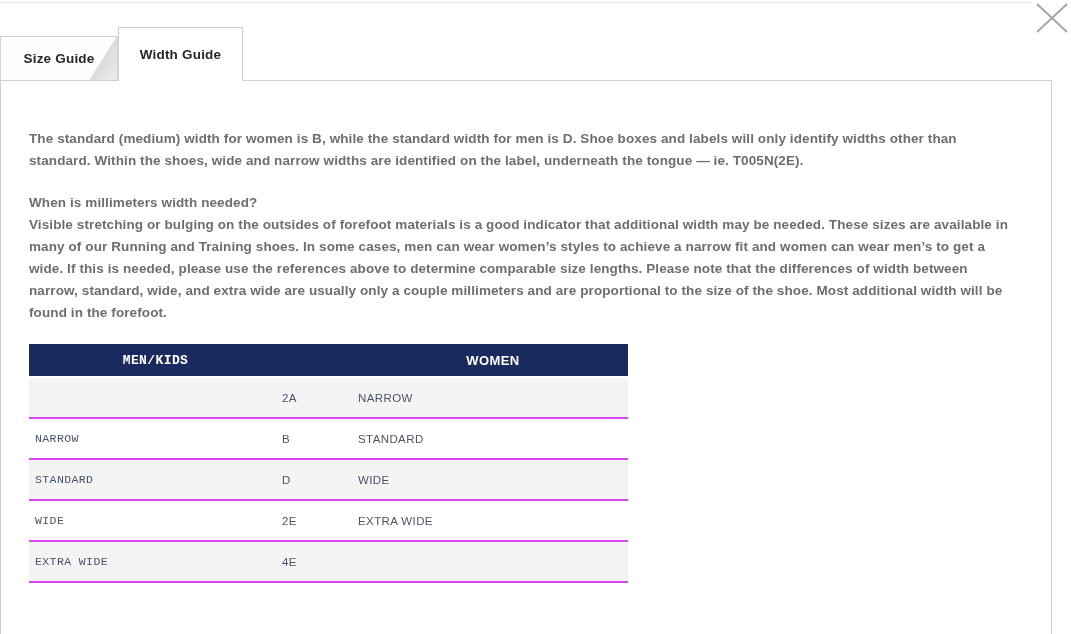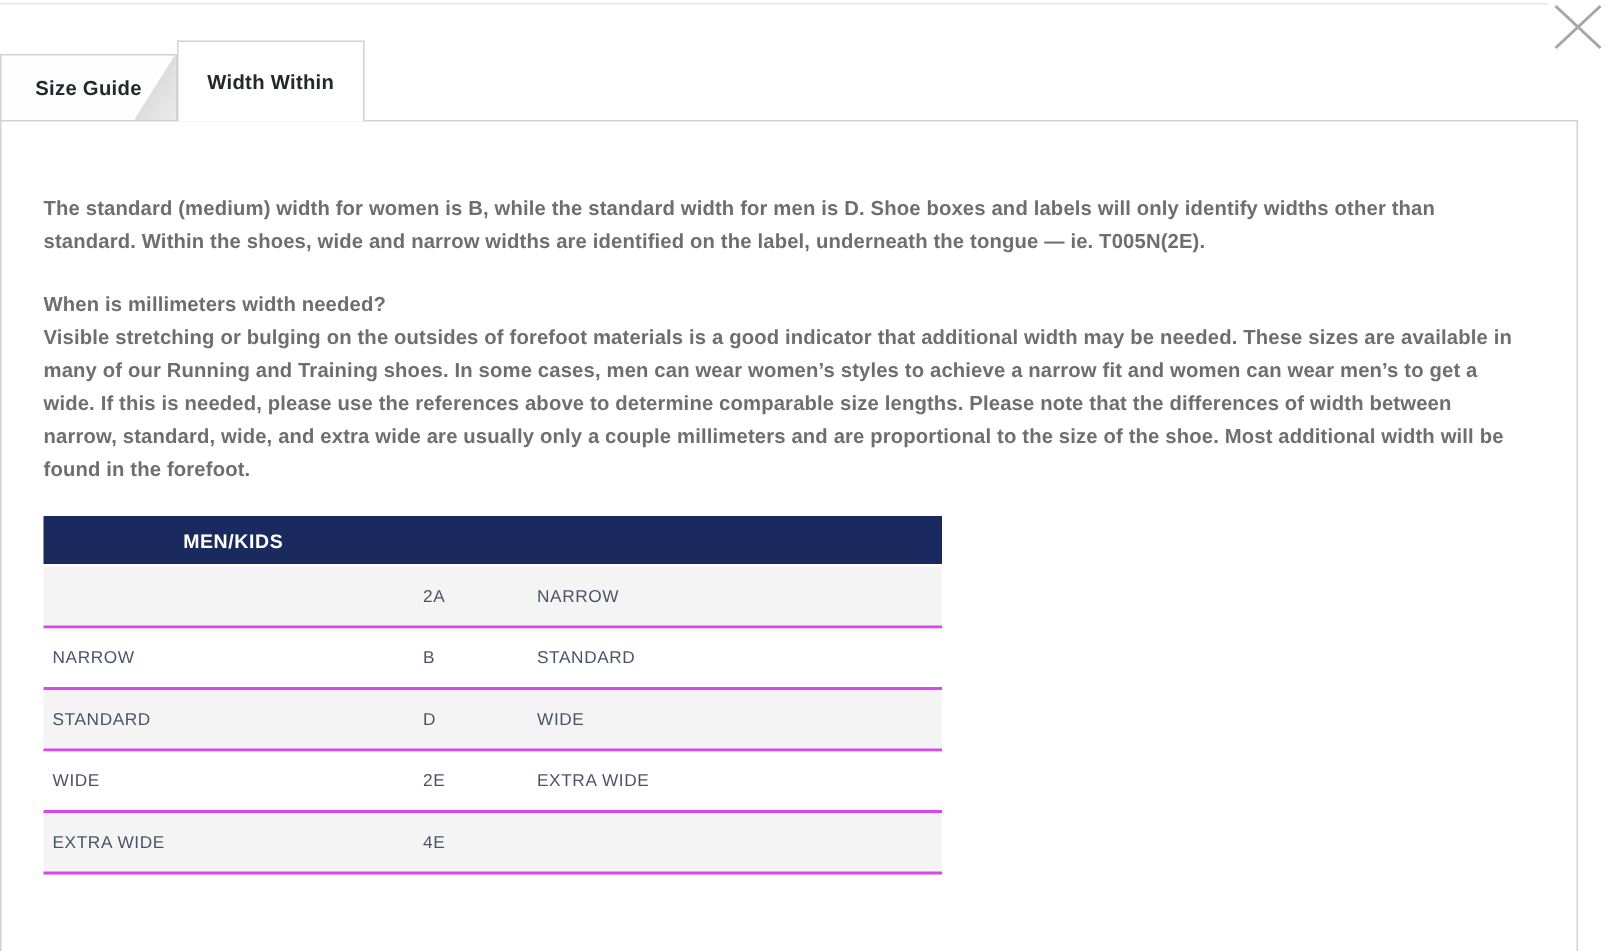--- a/index.html
+++ b/index.html
@@ -62,21 +62,21 @@
     color: #ffffff; font-weight: 700; font-size: 13px; letter-spacing: .4px;
   }
   .trow {
     display: flex; align-items: center; height: 41px;
     border-bottom: 2px solid #d946ef;
     font-size: 11.5px; color: #4b5367; letter-spacing: .4px;
     background: #ffffff;
   }
   .trow.alt { background: #f4f4f5; }
 
-  .col-1 { width: 253px; padding-left: 6px; }
+  .col-1 { width: 253px; padding-left: 6px; font-family: Liberation Mono, monospace; }
   .col-2 { width: 76px; }
   .col-3 { width: 270px; }
   .thead .col-1, .thead .col-3 { text-align: center; padding-left: 0; }
 </style>
 </head>
 <body>
 
 <div class="top-hairline"></div>
 
 <button class="close-btn" aria-label="Close">
@@ -87,32 +87,33 @@
     </svg>
   </span>
 </button>
 
 <div class="tab tab-inactive">
   <span>Size Guide</span>
   <div class="fold"></div>
 </div>
 
 <div class="tab tab-active">
-  <span>Width Within</span>
+  <span>Width Guide</span>
 </div>
 
 <div class="panel">
   <p class="intro">The standard (medium) width for women is B, while the standard width for men is D. Shoe boxes and labels will only identify widths other than standard. Within the shoes, wide and narrow widths are identified on the label, underneath the tongue — ie. T005N(2E).</p>
   <p>When is millimeters width needed?</p>
   <p>Visible stretching or bulging on the outsides of forefoot materials is a good indicator that additional width may be needed. These sizes are available in many of our Running and Training shoes. In some cases, men can wear women’s styles to achieve a narrow fit and women can wear men’s to get a wide. If this is needed, please use the references above to determine comparable size lengths. Please note that the differences of width between narrow, standard, wide, and extra wide are usually only a couple millimeters and are proportional to the size of the shoe. Most additional width will be found in the forefoot.</p>
 
   <div class="width-table">
     <div class="thead">
       <div class="col-1">MEN/KIDS</div>
       <div class="col-2"></div>
+      <div class="col-3">WOMEN</div>
     </div>
 
     <div class="trow alt">
       <div class="col-1"></div>
       <div class="col-2">2A</div>
       <div class="col-3">NARROW</div>
     </div>
     <div class="trow">
       <div class="col-1">NARROW</div>
       <div class="col-2">B</div>

